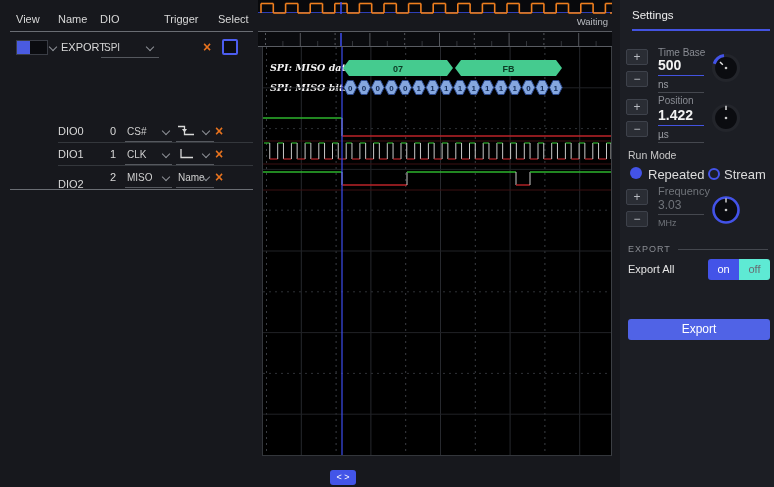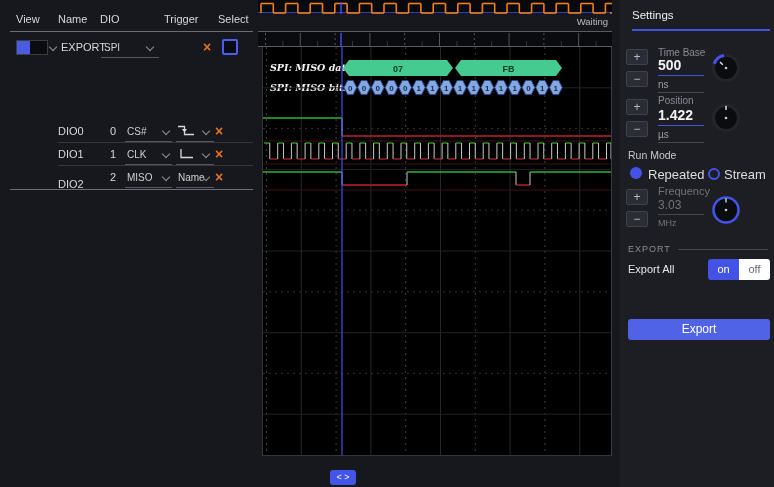--- a/index.html
+++ b/index.html
@@ -47,21 +47,21 @@
   .knob{position:absolute;left:91px;width:30px;height:30px;}
   .radio-on{position:absolute;width:12px;height:12px;border-radius:50%;background:#4353e8;}
   .radio-off{position:absolute;width:8px;height:8px;border-radius:50%;border:2px solid #4353e8;background:transparent;}
   .rlabel{position:absolute;font-size:13px;color:#dcdcdc;}
   .dim{color:#70747a;}
   .exphead{position:absolute;left:8px;top:244px;font-size:9px;letter-spacing:1px;color:#8a8d93;}
   .expline{position:absolute;left:58px;top:249px;width:90px;height:1px;background:#44474e;}
   .tgl{position:absolute;left:88px;top:259px;width:62px;height:21px;display:flex;border-radius:3px;overflow:hidden;font-size:11px;text-align:center;}
   .tgl div{width:31px;line-height:21px;}
   .tgl .on{background:#4353e8;color:#fff;}
-  .tgl .off{background:#ffffff;color:#686b71;}
+  .tgl .off{background:#5eead4;color:#686b71;}
   .dropdown{position:absolute;left:8px;top:289px;width:142px;height:24px;background:#0e1014;border-radius:3px;}
   .dropdown span{position:absolute;left:14px;top:4px;font-size:12.5px;color:#d8d8d8;}
   .exportbtn{position:absolute;left:8px;top:319px;width:142px;height:21px;background:#5063e6;border:none;border-radius:3px;
              color:#fff;font-size:12px;line-height:21px;text-align:center;padding:0;font-family:"Liberation Sans",sans-serif;}
   svg text{font-family:"Liberation Sans",sans-serif;}
 </style>
 </head>
 <body>
 
 <div class="app">

